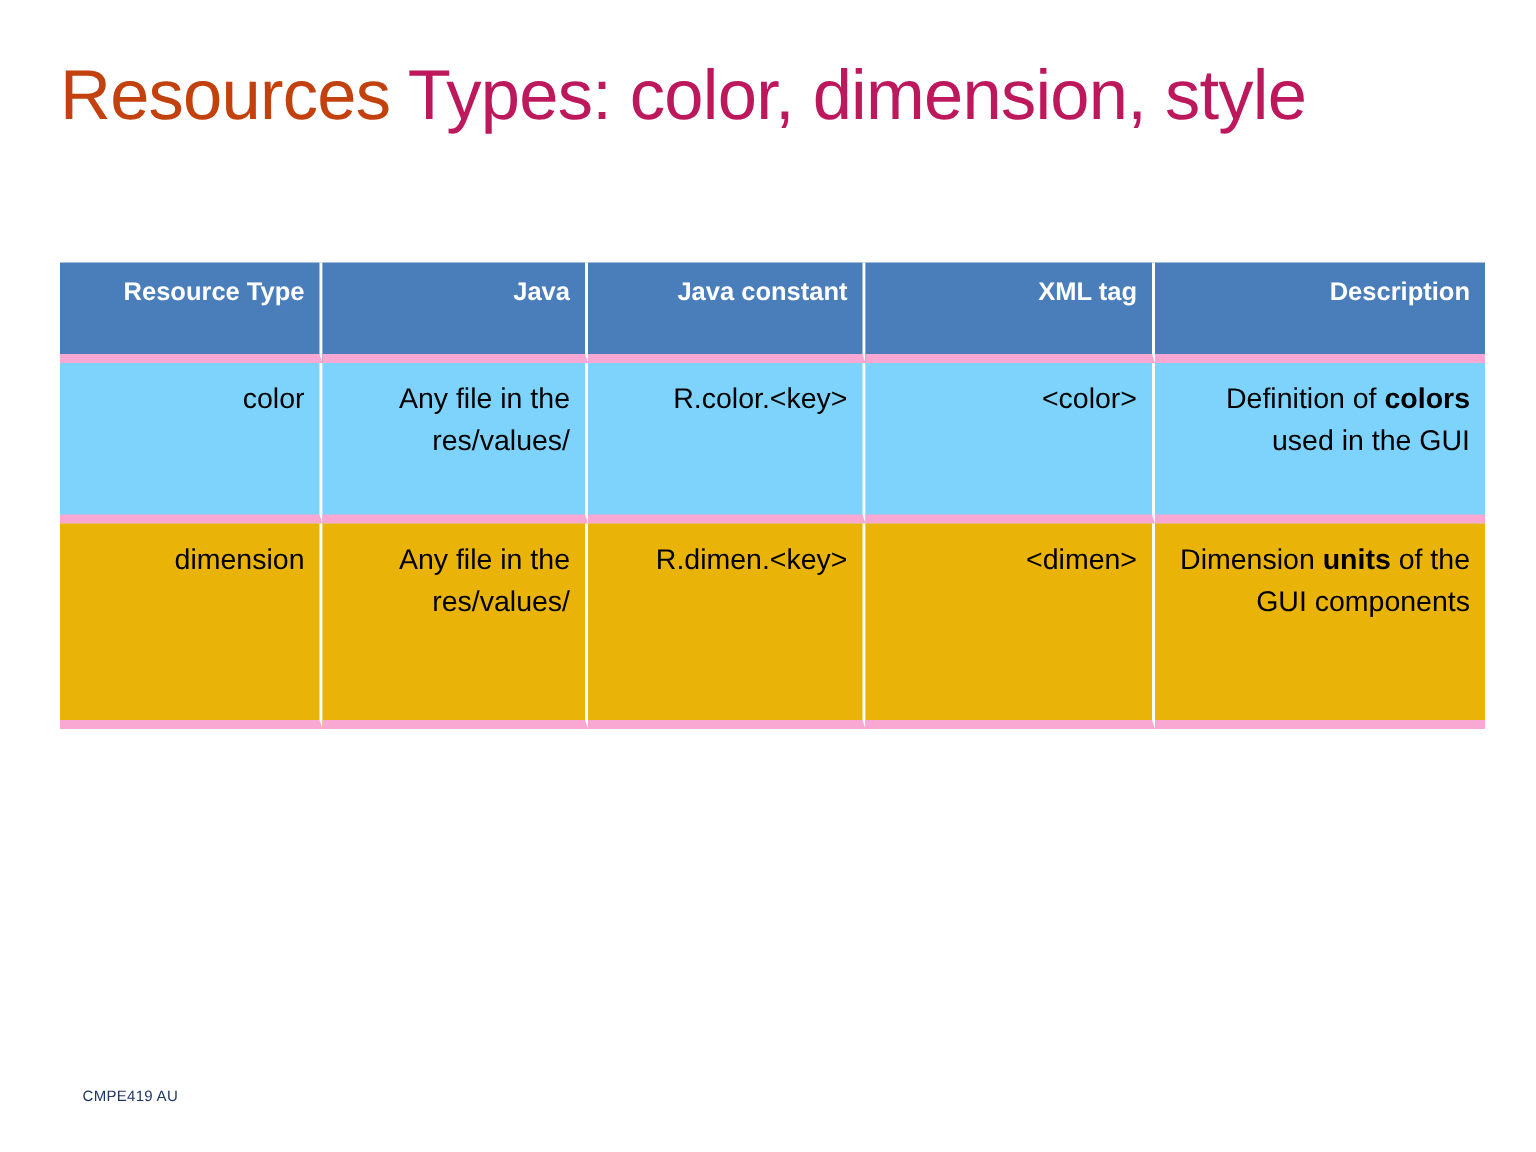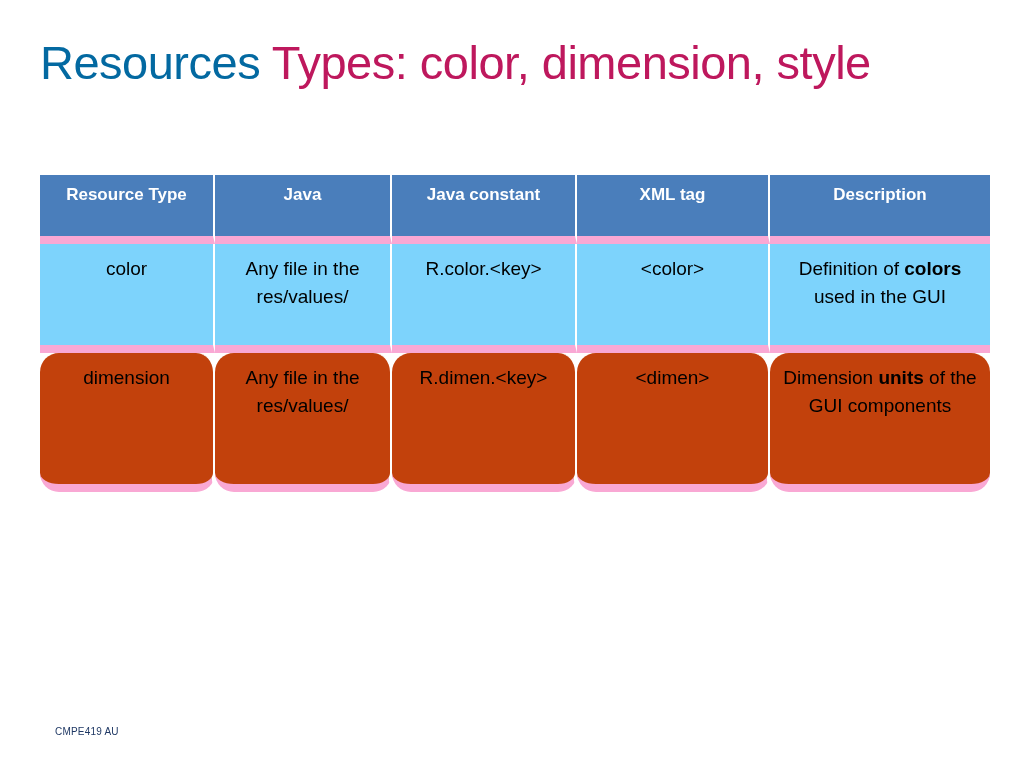--- a/index.html
+++ b/index.html
@@ -21,41 +21,41 @@
     position: absolute;
     left: 40px;
     top: 34px;
     width: 950px;
     font-size: 47px;
     line-height: 58px;
     font-weight: normal;
     letter-spacing: -0.5px;
     white-space: nowrap;
   }
-  #slide-title .t-black { color: #0369a1; }
+  #slide-title .t-black { color: #c2410c; }
   #slide-title .t-red   { color: #be185d; }
 
   
   #resource-table {
     position: absolute;
     left: 40px;
     top: 175px;
     width: 950px;
     border-collapse: separate;
     border-spacing: 0;
     table-layout: fixed;
   }
   #resource-table td,
   #resource-table th {
     vertical-align: top;
     padding: 11px 10px 10px 10px;
     border-right: 2px solid #FFFFFF;
-    border-bottom: 8px solid #f9a8d4;
+    border-bottom: 6px solid #f9a8d4;
     font-weight: normal;
-    text-align: center;
+    text-align: right;
   }
   #resource-table tr > *:last-child { border-right: none; }
 
   
   #resource-table thead th {
     background: #4A7EBB;
     color: #FFFFFF;
     font-size: 17px;
     line-height: 22px;
     font-weight: bold;
@@ -63,21 +63,21 @@
     padding-top: 9px;
   }
 
   
   #resource-table tbody td {
     font-size: 19px;
     line-height: 28px;
     color: #000000;
   }
   #resource-table tbody tr.row-shade-a td { background: #7dd3fc; }
-  #resource-table tbody tr.row-shade-b td { background: #c2410c; border-radius: 19px; }
+  #resource-table tbody tr.row-shade-b td { background: #eab308; }
 
   #resource-table tbody tr.r-color td     { height: 80px; }
   #resource-table tbody tr.r-dimension td { height: 110px; }
   #resource-table tbody tr.r-style td     { height: 140px; }
 
   .cell-strong { font-weight: bold; }
   .bold-inline { font-weight: bold; }
 
   
   col.c-type  { width: 175px; }

